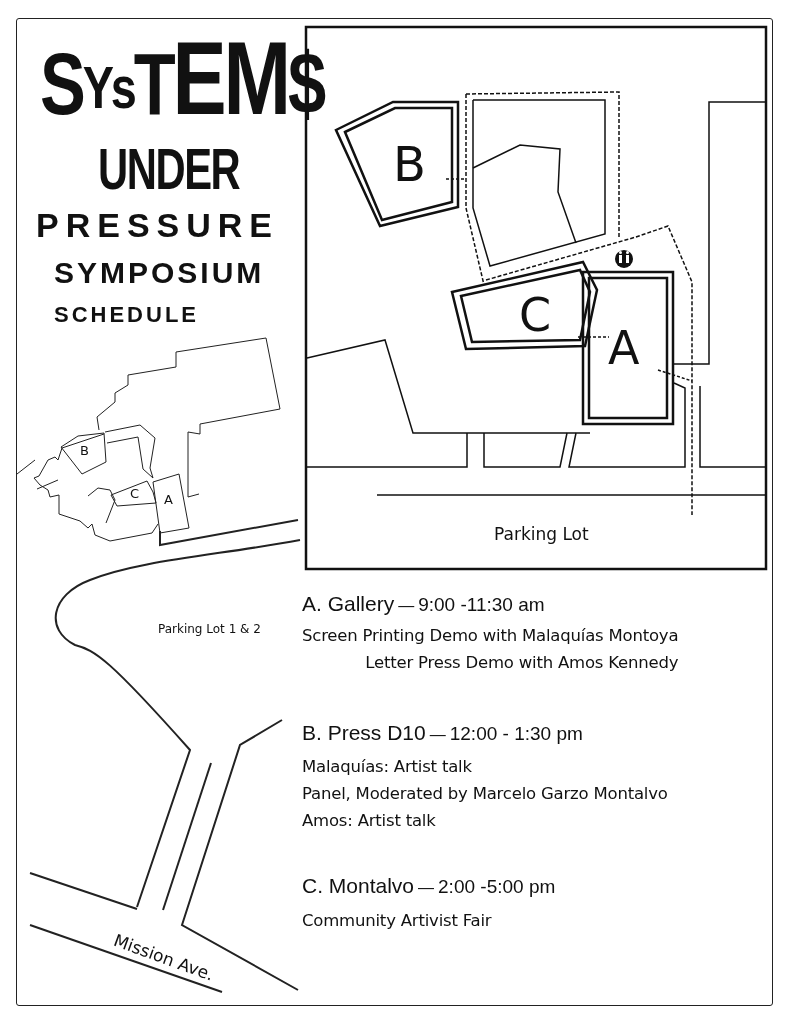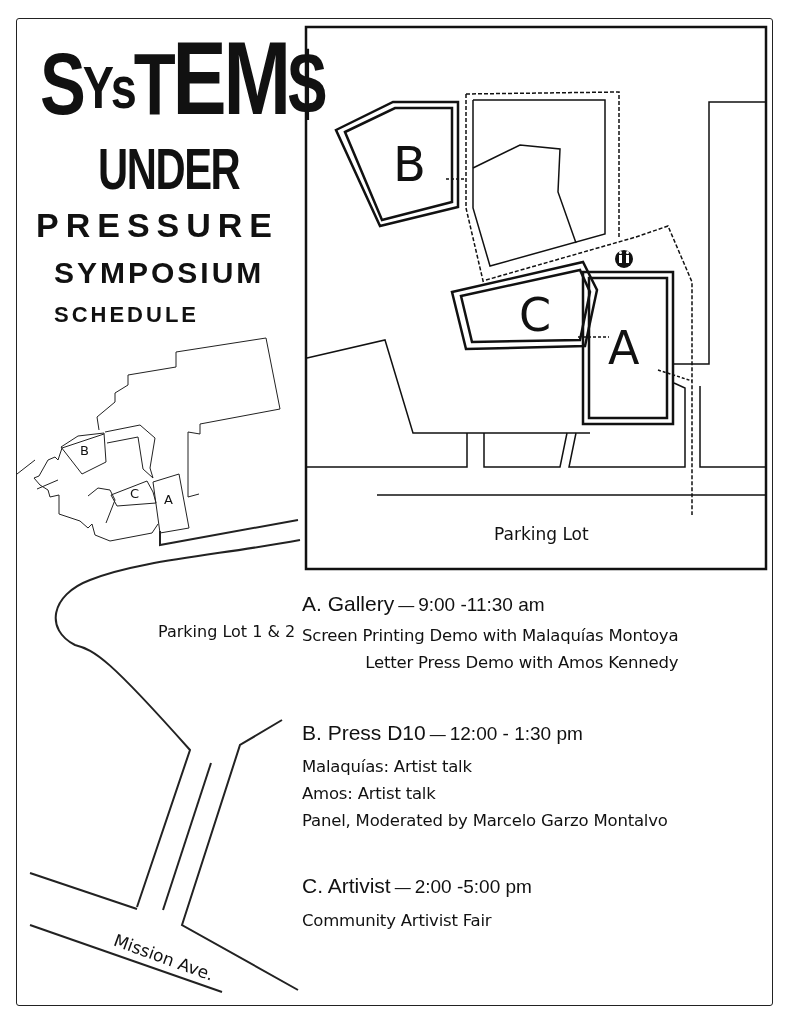--- a/index.html
+++ b/index.html
@@ -102,44 +102,44 @@
 </svg>
 
 <div class="map-label" style="left:393px;top:140px;font-size:48px;line-height:48px;">B</div>
 <div class="map-label" style="left:519px;top:292px;font-size:46px;line-height:46px;">C</div>
 <div class="map-label" style="left:608px;top:325px;font-size:46px;line-height:46px;">A</div>
 <div class="map-label" style="left:494px;top:508px;font-size:17px;margin-top:16px;">Parking Lot</div>
 
 <div class="map-label" style="left:80px;top:443px;font-size:13px;">B</div>
 <div class="map-label" style="left:130px;top:486px;font-size:13px;">C</div>
 <div class="map-label" style="left:164px;top:492px;font-size:13px;">A</div>
-<div class="map-label" style="left:158px;top:622px;font-size:16px;">Parking Lot 1 &amp; 2</div>
+<div class="map-label" style="left:158px;top:622px;font-size:12px;">Parking Lot 1 &amp; 2</div>
 <div class="map-label" style="left:118px;top:930px;font-size:17px;transform:rotate(20deg);transform-origin:left top;">Mission Ave.</div>
 
 <div class="schedule" style="top:592px;">
   <div class="sched-head">
     <span>A. Gallery</span><span class="dash">—</span><span class="time">9:00 -11:30 am</span>
   </div>
   <div style="margin-top:6px;text-align:right;">
     <div class="sched-item">Screen Printing Demo with Malaquías Montoya</div>
     <div class="sched-item">Letter Press Demo with Amos Kennedy</div>
   </div>
 </div>
 
 <div class="schedule" style="top:721px;">
   <div class="sched-head">
     <span>B. Press D10</span><span class="dash">—</span><span class="time">12:00 - 1:30 pm</span>
   </div>
   <div style="margin-top:8px;">
     <div class="sched-item">Malaquías: Artist talk</div>
+    <div class="sched-item">Panel, Moderated by Marcelo Garzo Montalvo</div>
     <div class="sched-item">Amos: Artist talk</div>
-    <div class="sched-item">Panel, Moderated by Marcelo Garzo Montalvo</div>
   </div>
 </div>
 
 <div class="schedule" style="top:874px;">
   <div class="sched-head">
-    <span>C. Artivist</span><span class="dash">—</span><span class="time">2:00 -5:00 pm</span>
+    <span>C. Montalvo</span><span class="dash">—</span><span class="time">2:00 -5:00 pm</span>
   </div>
   <div style="margin-top:9px;">
     <div class="sched-item">Community Artivist Fair</div>
   </div>
 </div>
 
 </body></html>

